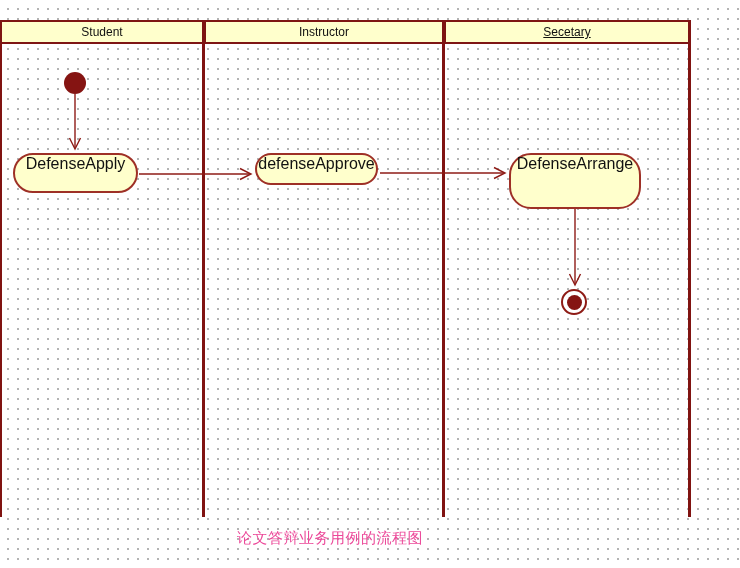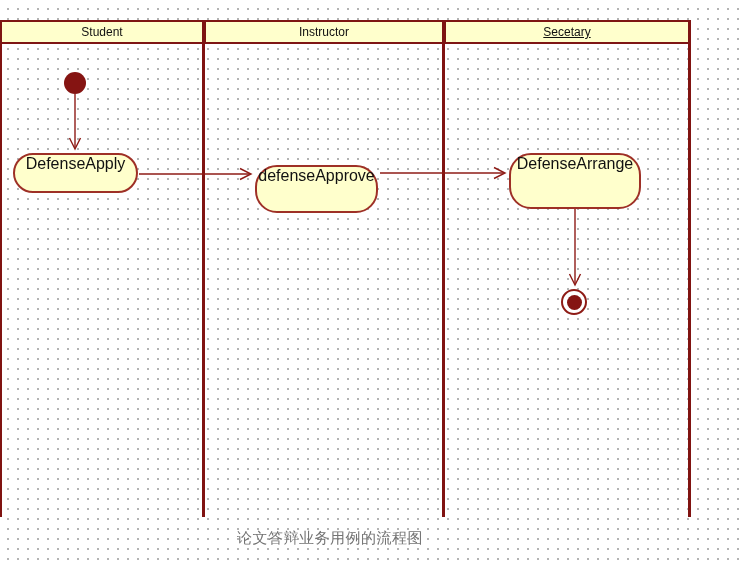--- a/index.html
+++ b/index.html
@@ -69,21 +69,21 @@
     width: 740px; height: 568px;
     z-index: 3;
     pointer-events: none;
   }
   .caption {
     position: absolute;
     left: 230px; top: 529px; width: 200px;
     text-align: center;
     font-size: 15px;
     letter-spacing: 0.5px;
-    color: #737373;
+    color: #ec4899;
     z-index: 3;
   }
 </style>
 </head>
 <body>
 
 <div class="lane-header" style="left:0; width:204px;">
   <span>Student</span>
 </div>
 <div class="lane-header" style="left:204px; width:240px;">
@@ -113,21 +113,21 @@
     <line x1="575" y1="198" x2="575" y2="284"></line>
     <polyline points="569.5,274 575,285 580.5,274"></polyline>
   </g>
 </svg>
 
 <div class="initial-node"></div>
 
 <div class="activity" style="left:13px; top:153px; width:125px; height:40px;">
   <span>DefenseApply</span>
 </div>
-<div class="activity" style="left:255px; top:165px; width:123px; height:48px;">
+<div class="activity" style="left:255px; top:153px; width:123px; height:32px;">
   <span>defenseApprove</span>
 </div>
 <div class="activity" style="left:509px; top:153px; width:132px; height:56px;">
   <span>DefenseArrange</span>
 </div>
 
 <div class="final-node">
   <div class="core"></div>
 </div>
 

